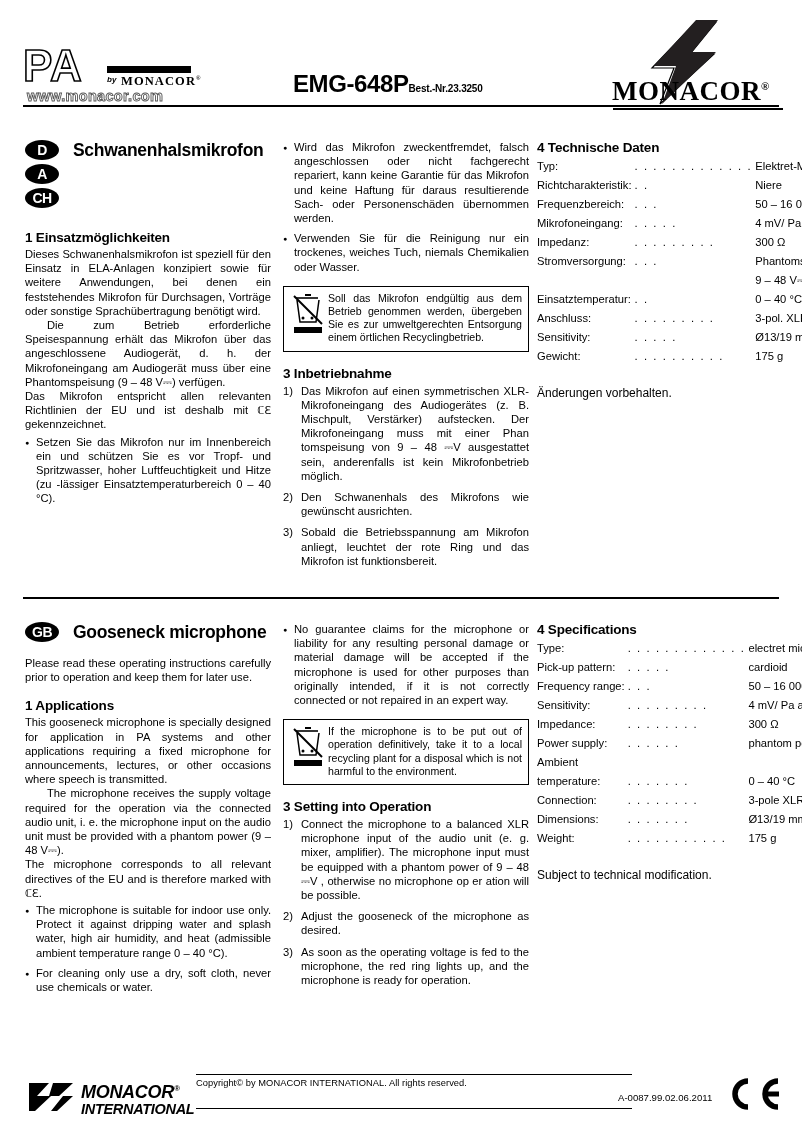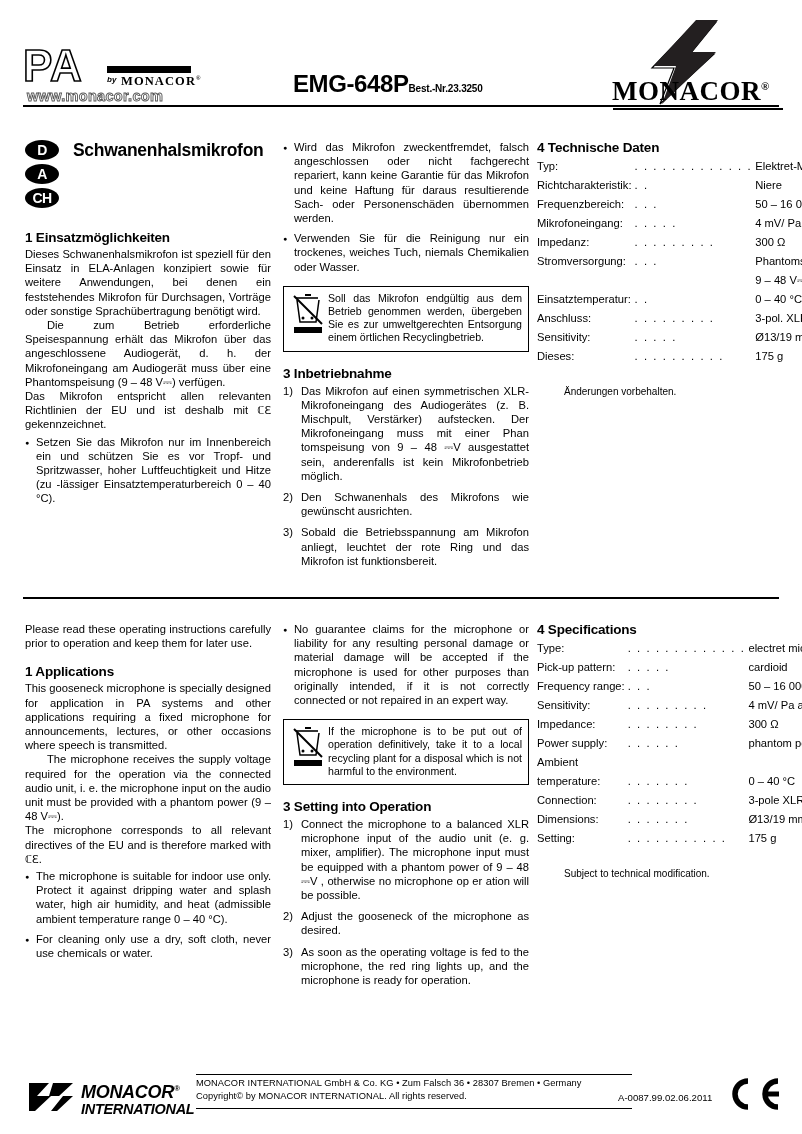--- a/index.html
+++ b/index.html
@@ -117,21 +117,21 @@
   }
   .weee-icon { width: 40px; flex: 0 0 40px; padding-top: 2px; }
   .weee-text { font-size: 10.6px; line-height: 13.2px; text-align: justify; flex: 1; }
 
   
   table.spec { width: 100%; border-collapse: collapse; margin-top: 4px; }
   table.spec td { font-size: 11.2px; line-height: 14px; vertical-align: top; padding-bottom: 5px; }
   td.sk { white-space: nowrap; padding-right: 3px; width: 1%; }
   td.sv { white-space: nowrap; }
   .dots { letter-spacing: 1.6px; }
-  .note { font-size: 10px; margin-top: 18px; margin-left: 27px; }
+  .note { font-size: 12px; margin-top: 18px; }
 
   .mid-rule { position: absolute; left: 23px; top: 597px; width: 756px; height: 1.6px; background: #000; }
 
   
   .footer { position: absolute; left: 0; top: 1072px; width: 802px; height: 62px; }
   .foot-logo { position: absolute; left: 29px; top: 8px; width: 160px; height: 40px; }
   .foot-mark { position: absolute; left: 0; top: 3px; width: 46px; height: 28px; }
   .foot-name {
     position: absolute; left: 52px; top: 0px;
     font-family: "Liberation Sans", sans-serif;
@@ -278,35 +278,41 @@
               <td class="sk">Anschluss:</td>
               <td class="sk dots">. . . . . . . . .</td>
               <td class="sv">3-pol. XLR, symm.</td>
             </tr>
           <tr>
               <td class="sk">Sensitivity:</td>
               <td class="sk dots">. . . . .</td>
               <td class="sv">Ø13/19 mm × 440 mm</td>
             </tr>
           <tr>
-              <td class="sk">Dieses:</td>
+              <td class="sk">Gewicht:</td>
               <td class="sk dots">. . . . . . . . . .</td>
               <td class="sv">175 g</td>
             </tr>
         </tbody>
       </table>
       <div class="note">Änderungen vorbehalten.</div>
     </div>
   </div>
 
   <div class="mid-rule"></div>
 
   <div class="section sec-en">
 
     <div class="col col-1">
+      <div class="lang-head">
+        <div class="flagstack">
+          <div class="flag">GB</div>
+        </div>
+        <div class="lang-title">Gooseneck microphone</div>
+      </div>
       <p class="intro">Please read these operating instructions carefully prior to operation and keep them for later use.</p>
 
       <h2 class="sec">1 Applications</h2>
       <p class="body">This gooseneck microphone is specially designed for application in PA systems and other applications requiring a fixed microphone for announcements, lectures, or other occasions where speech is transmitted.</p>
       <p class="body indent">The microphone receives the supply voltage required for the operation via the connected audio unit, i. e. the microphone input on the audio unit must be provided with a phantom power (9 – 48 V⎓).</p>
 
       <p class="body">The microphone corresponds to all relevant directives of the EU and is therefore marked with ℂℇ.</p>
       <ul class="bl">
         <li>The microphone is suitable for indoor use only. Protect it against dripping water and splash water, high air humidity, and heat (admissible ambient temperature range 0 – 40 °C).</li>
         <li>For cleaning only use a dry, soft cloth, never use chemicals or water.</li>
@@ -387,21 +393,21 @@
               <td class="sk">Connection:</td>
               <td class="sk dots">. . . . . . . .</td>
               <td class="sv">3-pole XLR, balanced</td>
             </tr>
           <tr>
               <td class="sk">Dimensions:</td>
               <td class="sk dots">. . . . . . .</td>
               <td class="sv">Ø13/19 mm × 440 mm</td>
             </tr>
           <tr>
-              <td class="sk">Setting:</td>
+              <td class="sk">Weight:</td>
               <td class="sk dots">. . . . . . . . . . .</td>
               <td class="sv">175 g</td>
             </tr>
         </tbody>
       </table>
       <div class="note">Subject to technical modification.</div>
     </div>
   </div>
 
   <div class="footer">
@@ -411,21 +417,20 @@
         <polygon points="24,0 44,0 30,13 44,13 28,28 22,28 34,13 20,13" fill="#000"></polygon>
       </svg>
       <div class="foot-name">
         <span class="l1"><span>MONACOR</span><span class="foot-reg">®</span></span>
         <span class="l2">INTERNATIONAL</span>
       </div>
     </div>
 
     <div class="footer-top-rule"></div>
     <div class="foot-box">
-      <div class="fl">MONACOR INTERNATIONAL GmbH &amp; Co. KG • Zum Falsch 36 • 28307 Bremen • Germany</div>
       <div class="fl">Copyright© by MONACOR INTERNATIONAL. All rights reserved.</div>
     </div>
     <div class="foot-line"></div>
     <div class="foot-anum">A-0087.99.02.06.2011</div>
 
     <svg class="ce" viewBox="0 0 56 34">
       <path d="M22 4 A13 13 0 1 0 22 30" fill="none" stroke="#000" stroke-width="5.5"></path>
       <path d="M52 4 A13 13 0 1 0 52 30" fill="none" stroke="#000" stroke-width="5.5"></path>
       <rect x="39" y="14.5" width="14" height="5" fill="#000"></rect>
     </svg>

